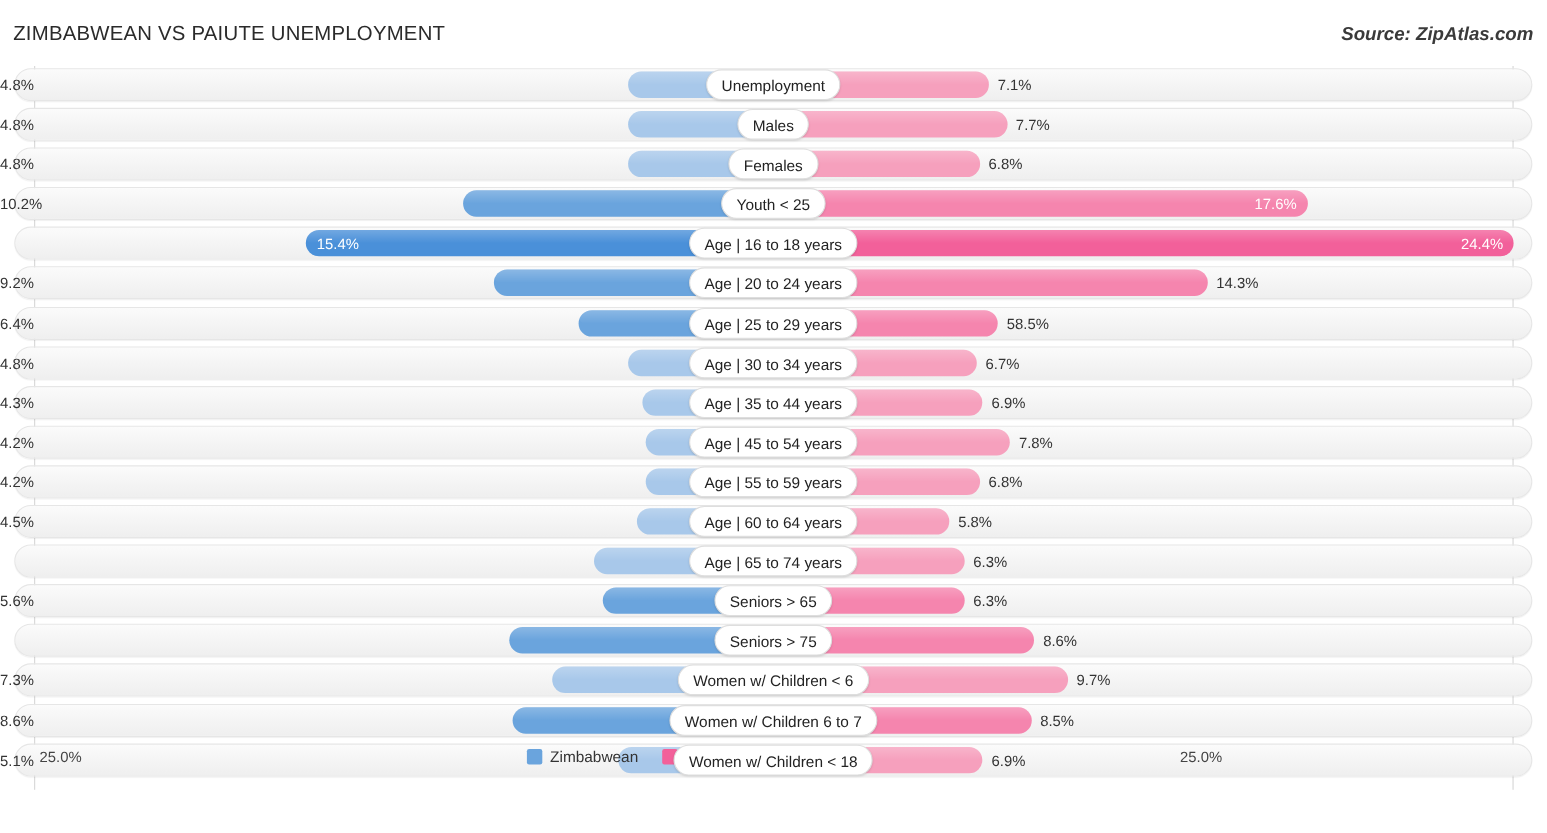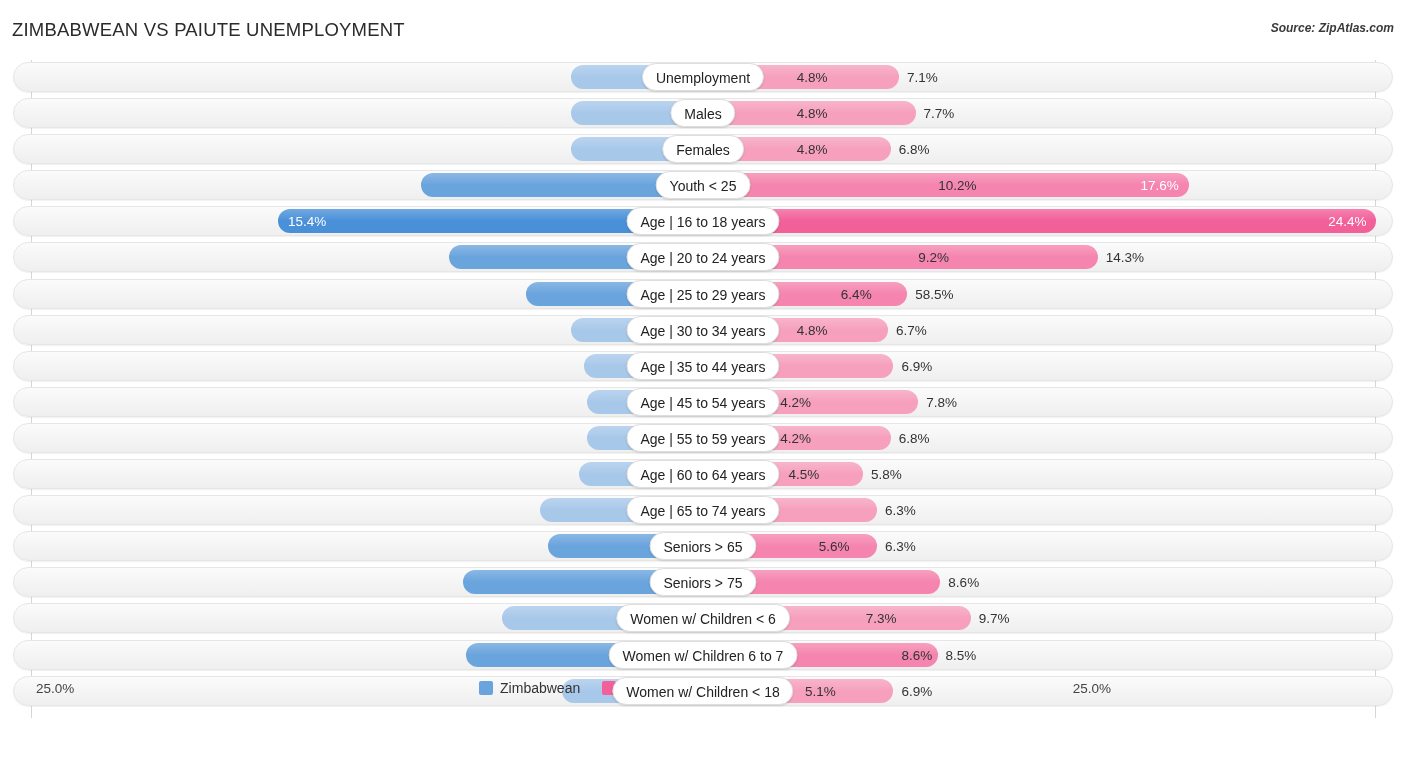--- a/index.html
+++ b/index.html
@@ -30,21 +30,21 @@
     top: 19px;
     font-size: 18.5px;
     letter-spacing: .2px;
     color: #2b2b2b;
     white-space: nowrap;
   }
   #source-label {
     position: absolute;
     right: 12px;
     top: 21px;
-    font-size: 12px;
+    font-size: 17px;
     font-style: italic;
     font-weight: bold;
     color: #3a3a3a;
     white-space: nowrap;
   }
 
   
   #plot {
     position: absolute;
     left: 0;
@@ -120,21 +120,21 @@
   
   .val {
     position: absolute;
     top: 0;
     height: 36px;
     line-height: 36px;
     font-size: 13.5px;
     color: #333;
     white-space: nowrap;
   }
-  .val-left  { text-align: right; }
+  .val-left  { }
   .val-right { text-align: center; }
   .val.inside { color: #ffffff; }
 
   
   .pill {
     position: absolute;
     top: 3px;
     left: 703px;
     transform: translateX(-50%);
     height: 28px;
@@ -305,20 +305,21 @@
         <div class="pill">Age | 30 to 34 years</div>
       </div>
       <div class="row">
         <div class="track"></div>
         <div class="bar bar-left" style="width: 118.68px;">
           <span class="bar-inner-shine"></span>
         </div>
         <div class="bar bar-right" style="width: 190.44px;">
           <span class="bar-inner-shine"></span>
         </div>
+        <div class="val val-left" style="right: 592.32px; left: 0px;">4.3%</div>
         <div class="val val-right" style="left: 901.44px;">6.9%</div>
         <div class="pill">Age | 35 to 44 years</div>
       </div>
       <div class="row">
         <div class="track"></div>
         <div class="bar bar-left" style="width: 115.92px;">
           <span class="bar-inner-shine"></span>
         </div>
         <div class="bar bar-right" style="width: 215.28px;">
           <span class="bar-inner-shine"></span>

